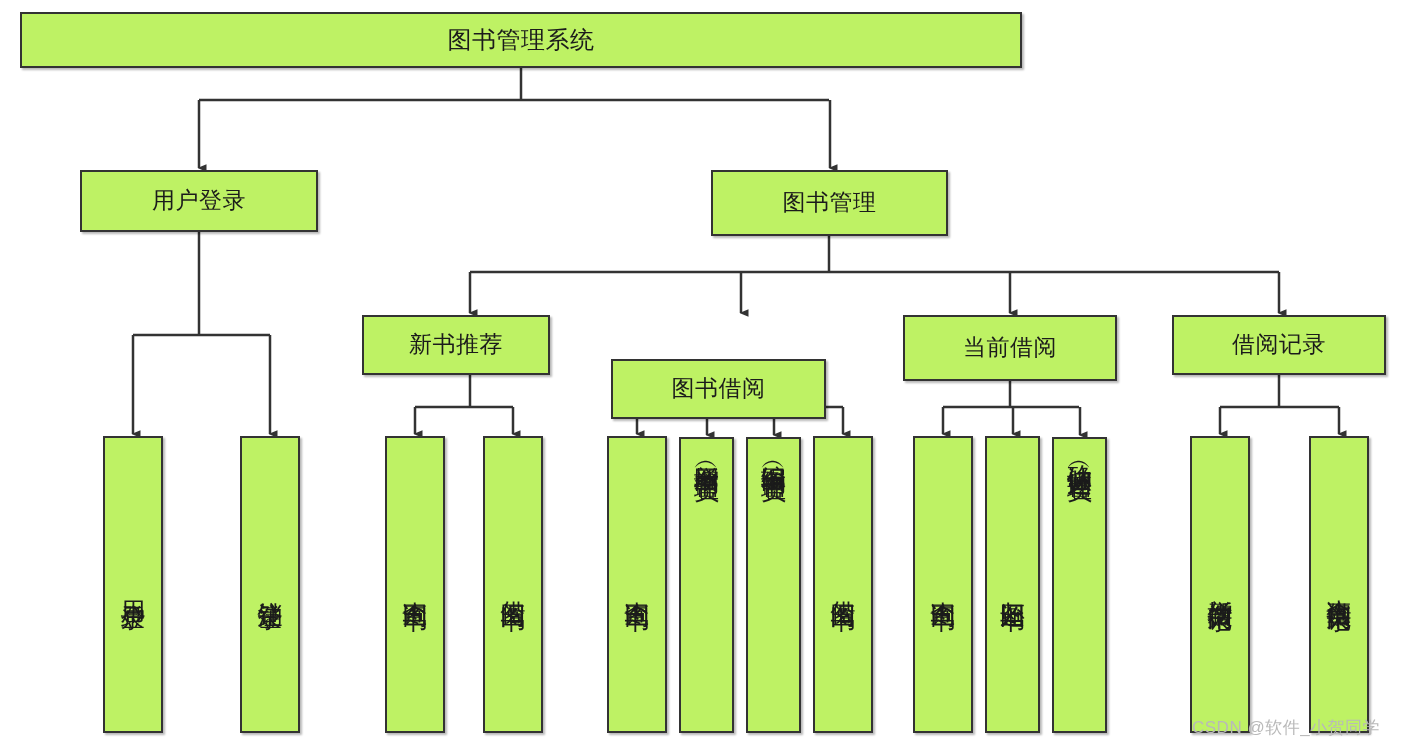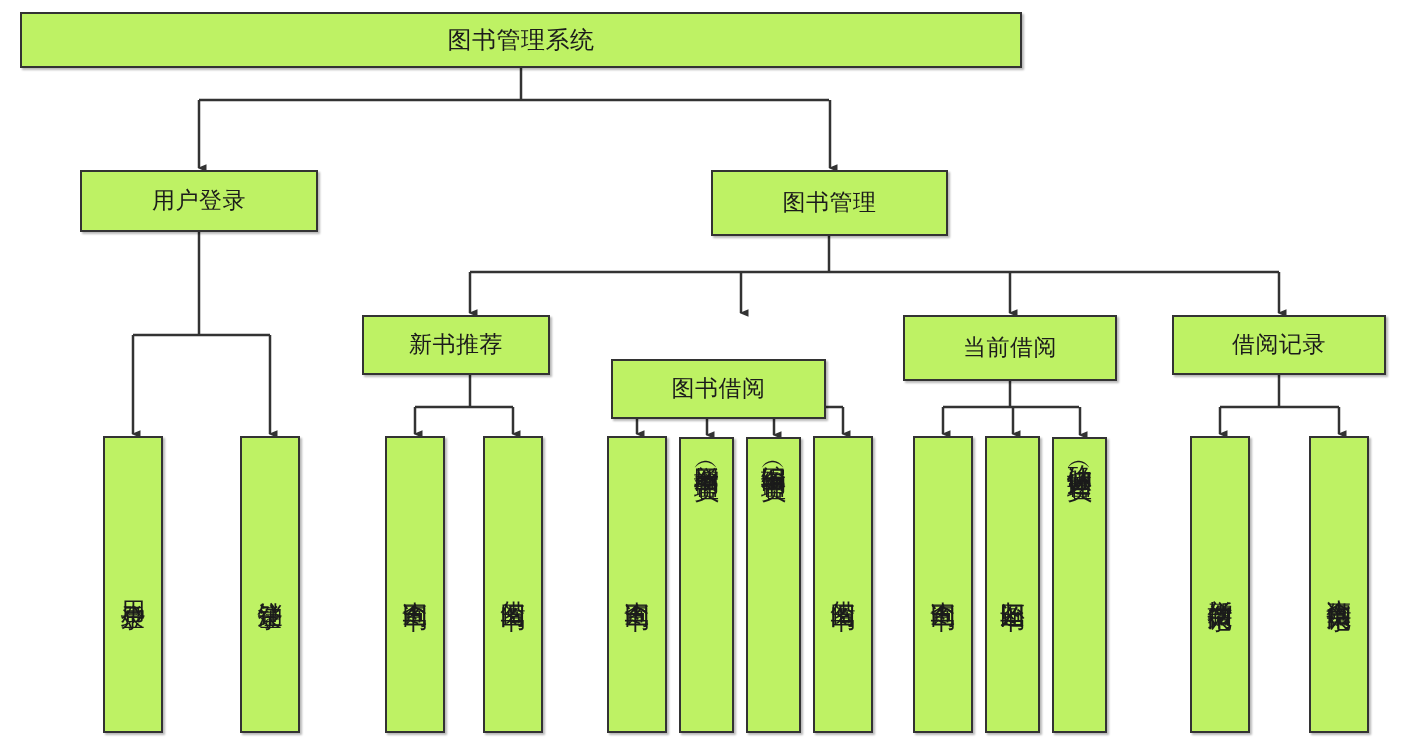--- a/index.html
+++ b/index.html
@@ -179,14 +179,15 @@
         <span class="label">确认归还（管理员）</span>
       </div>
       <div class="node leafnode leaf center-text" style="left: 1190px; top: 436px; width: 60px; height: 297px;">
         <span class="label">新增借阅记录</span>
       </div>
       <div class="node leafnode leaf center-text" style="left: 1309px; top: 436px; width: 60px; height: 297px;">
         <span class="label">查询借阅记录</span>
       </div>
     </div>
 
+  <div class="watermark" style="left: 1192px; top: 716px; color: rgb(185, 185, 185);">CSDN @软件_小贺同学</div>
 
 </div>
 
 </body></html>

